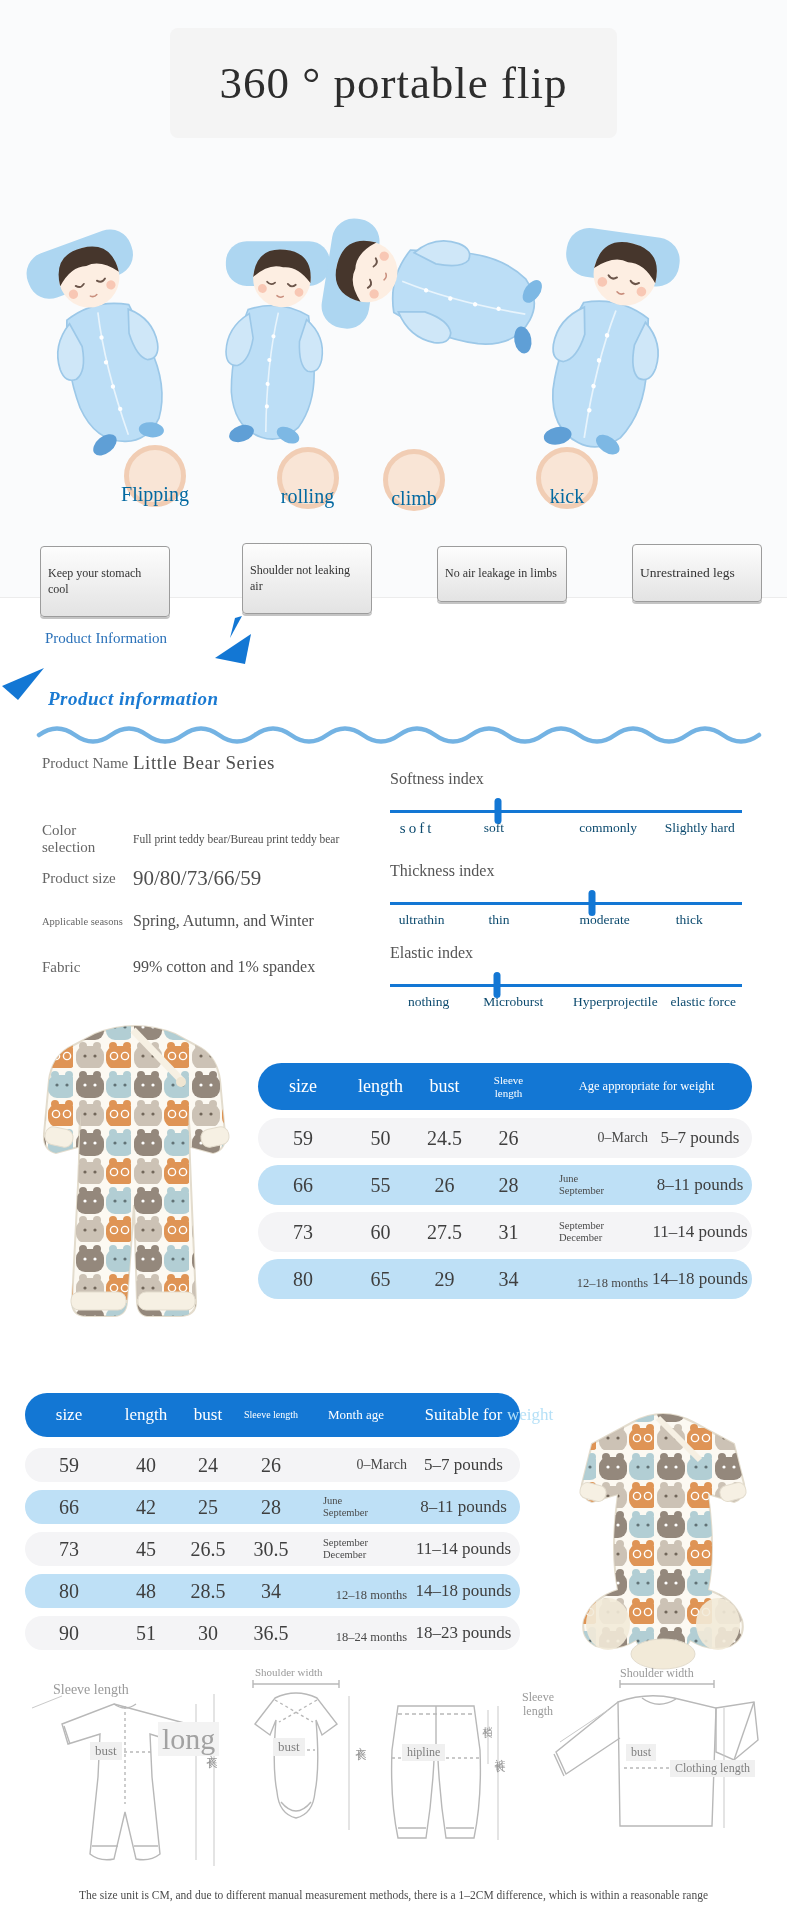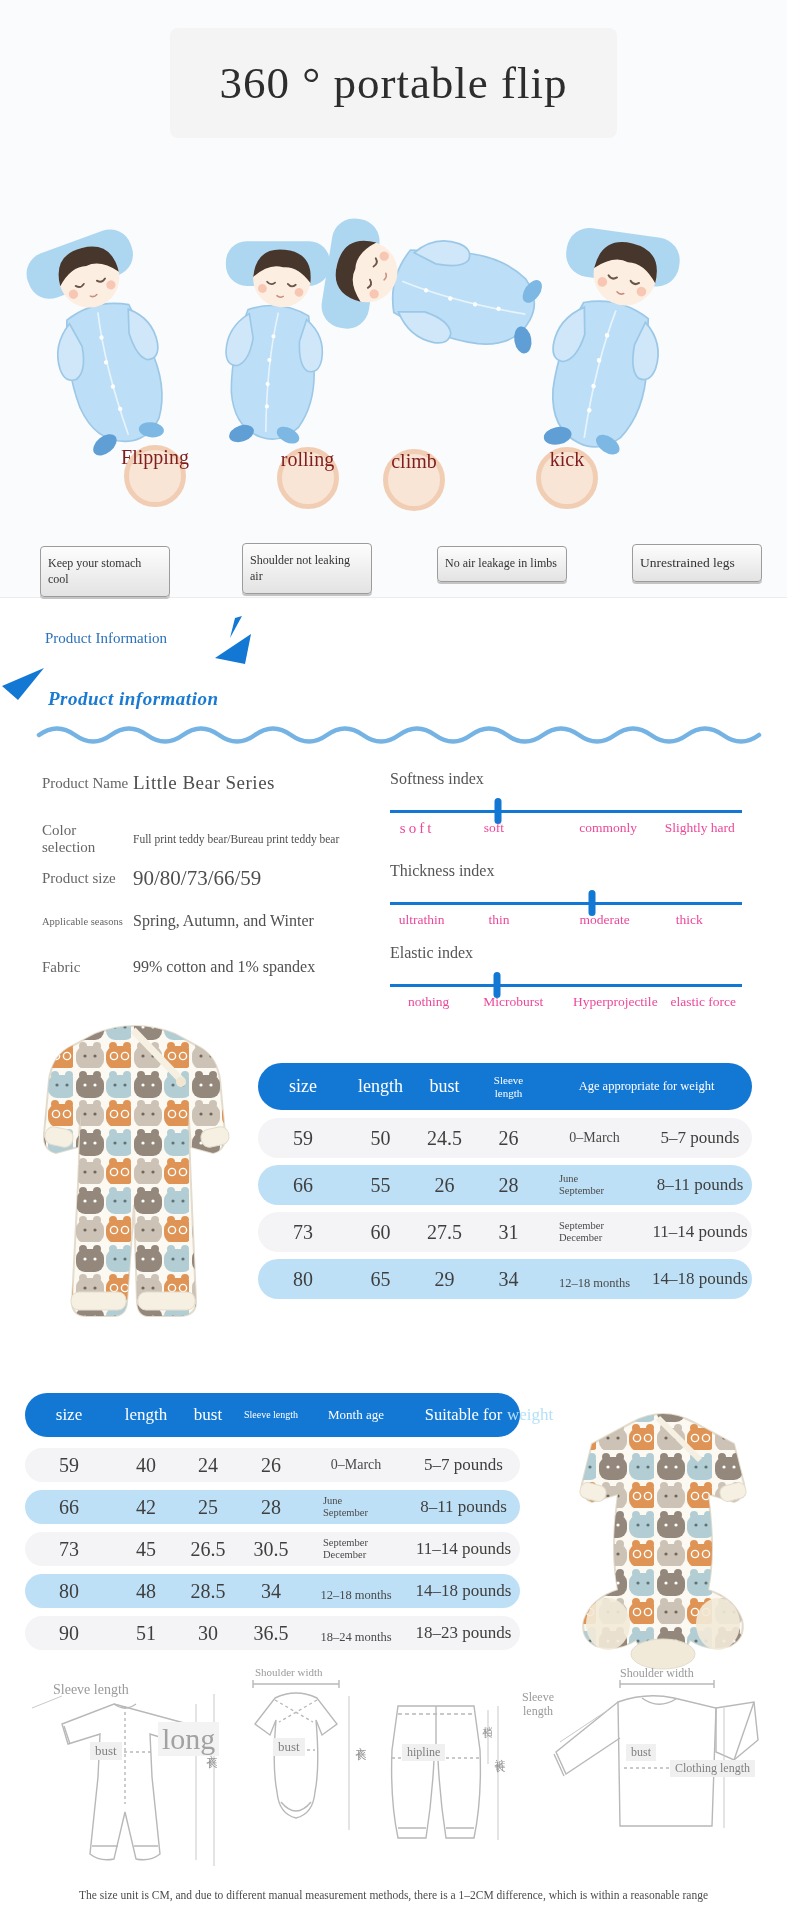--- a/index.html
+++ b/index.html
@@ -9,27 +9,27 @@
   
   .hero-bg{position:absolute;left:0;top:0;width:787px;height:597px;background:#fafbfc;}
   .divider{position:absolute;left:0;top:597px;width:787px;height:1px;background:#ececec;}
   .title-box{position:absolute;left:170px;top:28px;width:447px;height:110px;background:#f4f4f4;
              border-radius:8px;display:flex;align-items:center;justify-content:center;}
   .title-box h1{margin:0;font-size:45px;font-weight:400;color:#2d2d2d;letter-spacing:1px;white-space:nowrap;}
   .subtitle-box{position:absolute;left:190px;top:172px;width:395px;height:62px;background:#f4f4f5;
                 border-radius:8px;text-align:center;padding-top:8px;box-sizing:border-box;
                 font-size:17px;color:#8a8a8a;}
   .baby{position:absolute;}
-  .pose-label{position:absolute;height:60px;text-align:center;font-size:20px;color:#7f1d1d;
-              display:flex;align-items:flex-start;justify-content:center;}
+  .pose-label{position:absolute;height:60px;text-align:center;font-size:20px;color:#0369a1;
+              display:flex;align-items:flex-end;justify-content:center;}
   .pose-label::before{content:'';position:absolute;left:50%;top:50%;width:52px;height:52px;
                       transform:translate(-50%,-50%);border-radius:50%;
                       background:#f9e2d0;border:5px solid #f0c6a8;opacity:.85;z-index:0;}
   .pose-label span{position:relative;z-index:1;white-space:nowrap;}
-  .caption-box{position:absolute;width:130px;box-sizing:border-box;padding:9px 7px;
+  .caption-box{position:absolute;width:130px;box-sizing:border-box;padding:19px 7px;
                background:linear-gradient(#fdfdfd,#e3e3e3);border:1px solid #9c9c9c;border-radius:4px;
                box-shadow:0 2px 0 #c4c4c4;font-size:12px;line-height:1.3;color:#333;}
   .caption-box.big{font-size:13.5px;}
   
   .info-heading{position:absolute;left:45px;top:630px;font-size:15px;color:#2a71b9;}
   .script-heading{position:absolute;left:48px;top:688px;font-size:19px;font-weight:700;
                   font-style:italic;color:#1a7ad2;letter-spacing:.5px;}
   
   .field{position:absolute;left:42px;display:flex;align-items:center;}
   .field .f-label{width:91px;flex:none;font-size:15px;color:#666;}
@@ -39,21 +39,21 @@
   .field.f3 .f-value{font-size:21px;}
   .field.f4 .f-label{font-size:10.5px;}
   .field.f5 .f-value{font-size:16px;}
   
   .slider{position:absolute;left:388px;width:384px;height:90px;}
   .slider-title{position:absolute;left:2px;top:0;font-size:16px;color:#555;}
   .track-zone{position:absolute;left:2px;top:40px;width:352px;height:3px;background:#1377d4;}
   .slider-marker{position:absolute;top:-12px;width:7px;height:26px;border-radius:4px;
                  background:#1377d4;transform:translateX(-50%);}
   .slider-labels{position:absolute;left:2px;top:50px;width:352px;height:20px;}
-  .sl{position:absolute;transform:translateX(-50%);font-size:13.5px;color:#ec4899;white-space:nowrap;}
+  .sl{position:absolute;transform:translateX(-50%);font-size:13.5px;color:#0c4a6e;white-space:nowrap;}
   .sl.wide{font-size:15px;letter-spacing:3px;}
   
   .stable{position:absolute;}
   .t-head{display:flex;align-items:center;background:#1377d4;border-radius:24px;position:relative;}
   .t1 .t-head{height:47px;margin-bottom:8px;}
   .t2 .t-head{height:44px;margin-bottom:11px;}
   .t-row{display:flex;align-items:center;}
   .t1 .t-row{height:40px;margin-bottom:7px;border-radius:20px;}
   .t2 .t-row{height:34px;margin-bottom:8px;border-radius:17px;}
   .t-row.gray{background:#f4f4f6;}
@@ -66,21 +66,21 @@
   .hc{color:#fff;font-size:18px;}
   .t2 .hc{font-size:17px;}
   .hc.hsmall{font-size:11px;line-height:1.15;white-space:pre-line;}
   .t2 .hc.hsmall{font-size:10px;}
   .hc.hmed{font-size:12.5px;}
   .t2 .hc.hmed{font-size:13px;}
   .t2 .hc.hsuit{font-size:16.5px;}
   .weight-overflow{position:absolute;left:482px;top:12px;font-size:17px;color:#b5e0f7;white-space:nowrap;}
   .cell{font-size:20px;color:#3f3f3f;}
   .cell.lb{font-size:17px;}
-  .cell.mo{font-size:14px;color:#4a4a4a;}
+  .cell.mo{font-size:14px;color:#4a4a4a;text-align:right;}
   .cell.mo.two{font-size:10.5px;line-height:1.15;white-space:pre-line;text-align:left;padding-left:18px;box-sizing:border-box;}
   .cell.mo.mid{font-size:12.5px;margin-top:8px;}
   
   .dg{position:absolute;}
   .dg svg{position:absolute;left:0;top:0;}
   .dg-label{position:absolute;font-size:12px;color:#9a9a9a;white-space:nowrap;}
   .dg-label.boxed{background:#f0f0f0;padding:1px 5px;color:#808080;font-size:13px;}
   .dg-label.big{font-size:30px;color:#a2a2a2;background:#f3f3f3;padding:0 4px;}
   .dg-label.vtext{writing-mode:vertical-rl;font-size:11px;letter-spacing:2px;color:#999;}
   .dg-label.two{white-space:normal;width:52px;text-align:center;line-height:1.2;}
@@ -192,21 +192,21 @@
     <polygon points="2,42 38,18 32,48" fill="#1377d4"></polygon>
   </svg>
   <svg class="abs" style="left:2px;top:666px;" width="42" height="36" viewBox="0 0 42 36">
     <polygon points="0,20 42,2 16,34" fill="#1377d4"></polygon>
   </svg>
   <div class="script-heading">Product information</div>
   <svg class="abs" style="left:35px;top:718px;" width="752" height="28" viewBox="0 0 752 28">
     <path d="M4,17 q18,-13 36,0 t36,0 t36,0 t36,0 t36,0 t36,0 t36,0 t36,0 t36,0 t36,0 t36,0 t36,0 t36,0 t36,0 t36,0 t36,0 t36,0 t36,0 t36,0 t36,0" fill="none" stroke="#74b3e3" stroke-width="4.5" stroke-linecap="round"></path>
   </svg>
 
-  <div class="field f1" style="top:772px;">
+  <div class="field f1" style="top:752px;">
     <span class="f-label">Product Name</span>
     <span class="f-value">Little Bear Series</span>
   </div>
   <div class="field f2" style="top:822px;">
     <span class="f-label">Color selection</span>
     <span class="f-value">Full print teddy bear/Bureau print teddy bear</span>
   </div>
   <div class="field f3" style="top:866px;">
     <span class="f-label">Product size</span>
     <span class="f-value">90/80/73/66/59</span>

